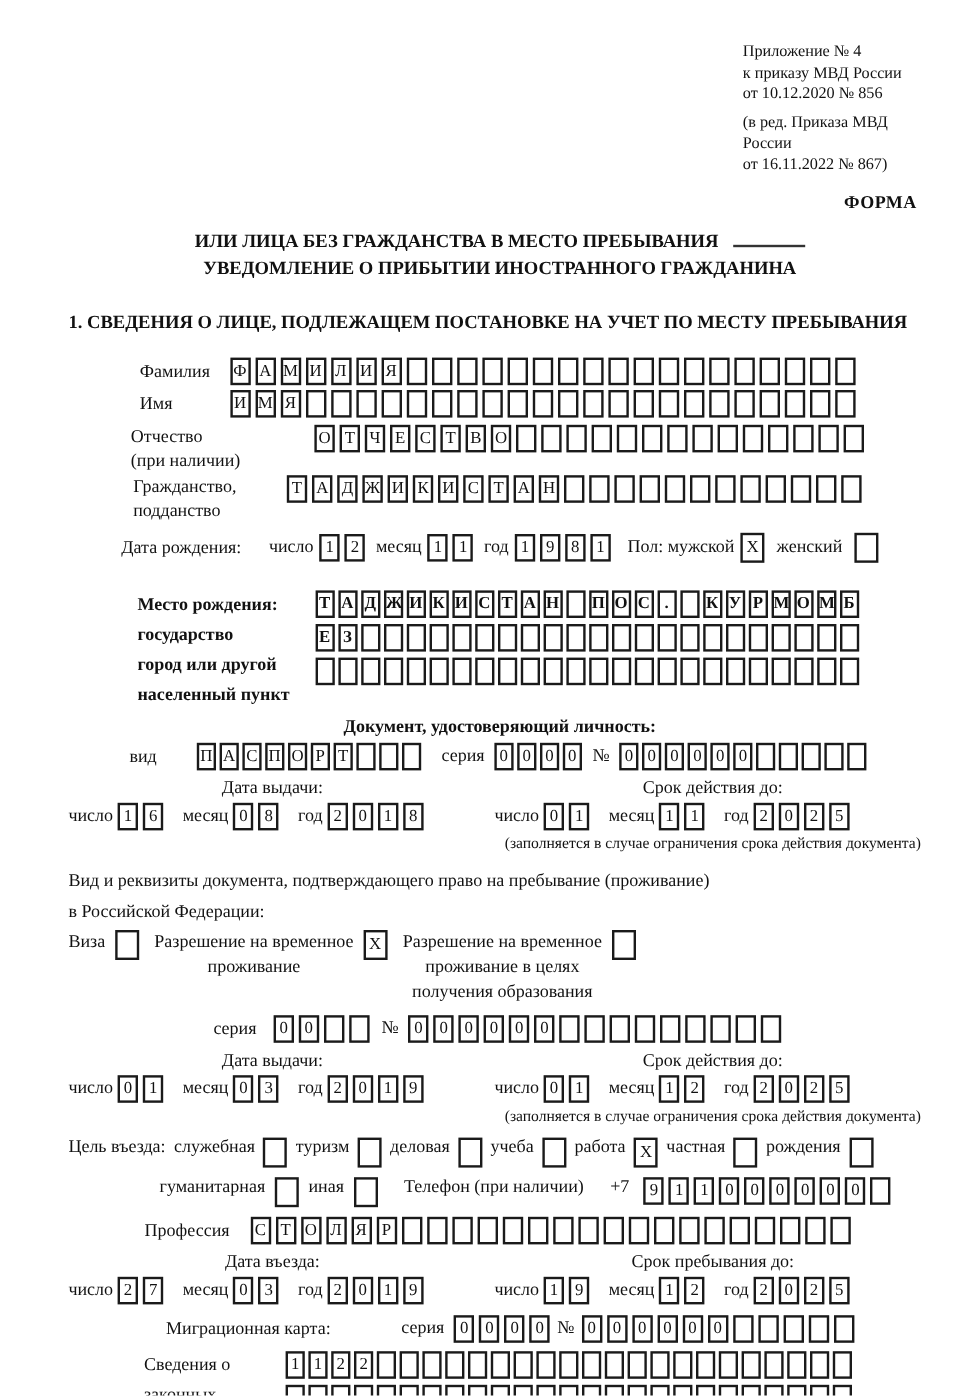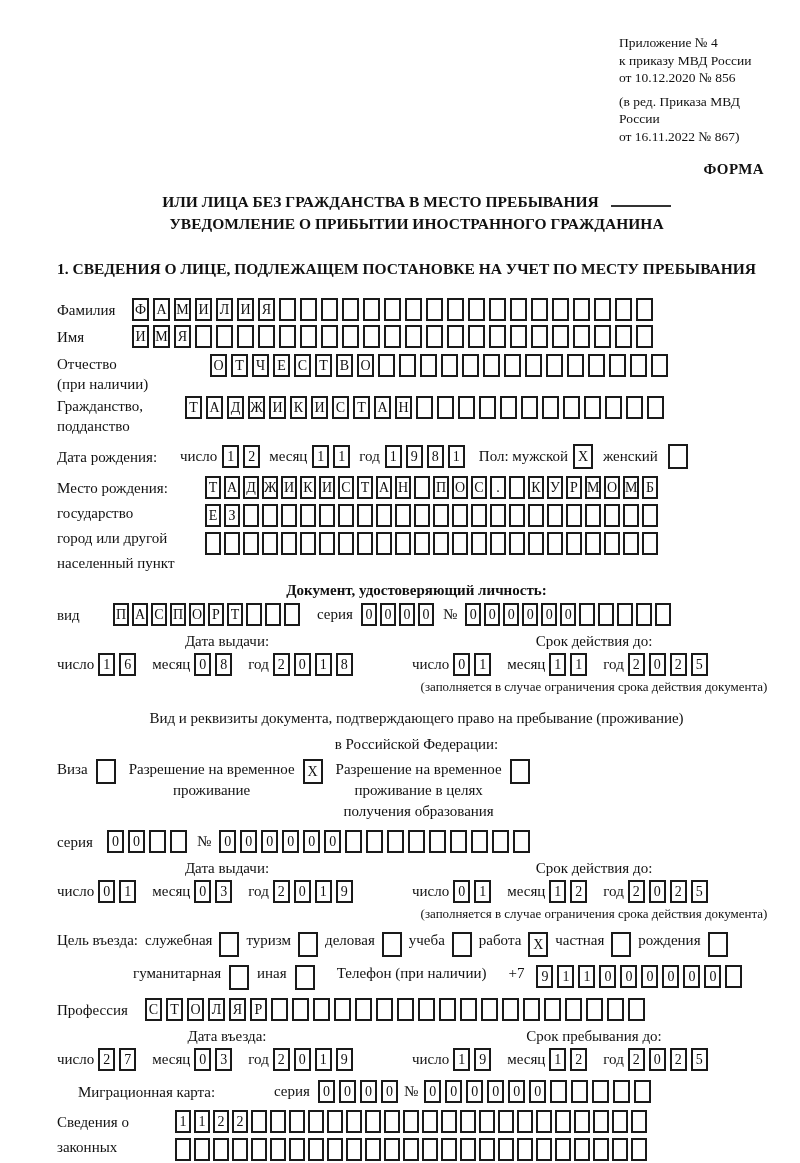--- a/index.html
+++ b/index.html
@@ -14,21 +14,21 @@
 
   .appendix { margin-left:562px; font-size:13.5px; line-height:17.5px; }
   .appendix-note { margin-top:6px; }
   .forma { text-align:right; font-weight:bold; font-size:15px; margin:16px 12px 0 0; letter-spacing:.4px; }
 
   .title { text-align:center; font-weight:bold; font-size:15.5px; line-height:22px; margin-top:13px; }
   .title-underline { display:inline-block; width:60px; height:13px; border-bottom:2.5px solid #333; margin-left:12px; }
 
   .section-heading { font-weight:bold; font-size:15.5px; margin-top:25px; white-space:nowrap; }
 
-  .frow { display:flex; align-items:center; margin-top:4px; }
+  .frow { display:flex; align-items:center; margin-top:4px;justify-content:center; }
   .frow-start { align-items:flex-start; }
   .flabel { flex:none; line-height:20px; }
   .w75  { width:75px; }
   .w125 { width:128px;font-family:Liberation Serif, serif; }
   .w153 { width:153px; }
   .w148 { width:148px; }
   .mll  { margin-left:10px; }  .mls { margin-left:5px; }
 
   .boxes { white-space:nowrap; display:inline-block; }
   .box {
@@ -46,21 +46,21 @@
   .daterow { display:flex; margin-top:7px; }
   .datecol-l { flex:0 0 355px; }
   .datecol-r { flex:1; }
   .dheading { text-align:center; font-size:15px; }
   .dheading-l { width:340px; }
   .datefields { display:flex; align-items:center; margin-top:3px; }
   .datefields .lbl { margin-right:4px; }
   .datefields .lbl2 { margin:0 4px 0 12px; }
   .note { font-size:13px; text-align:center; margin-top:3px; }
 
-  .intro { margin-top:10px; line-height:26px;text-align:center; }
+  .intro { margin-top:10px; line-height:26px; }
 
   .permit-row { display:flex; align-items:flex-start; margin-top:2px; gap:13px; }
   .permit-opt { display:flex; align-items:flex-start; gap:8px; }
   .permit-label { text-align:center; line-height:21px; }
 
   .purpose-row { display:flex; align-items:flex-start; margin-top:10px; gap:7px; }
   .purpose-row2 { display:flex; align-items:flex-start; margin-top:8px; gap:8px; margin-left:76px; }
   .phone-label { margin-left:14px; }
   .phone-prefix { margin-left:14px; margin-right:4px; }
 </style>
@@ -123,21 +123,21 @@
     <span class="mls">месяц</span>
     <span class="boxes mls"><span class="box">1</span><span class="box">1</span></span>
     <span class="mls">год</span>
     <span class="boxes mls"><span class="box">1</span><span class="box">9</span><span class="box">8</span><span class="box">1</span></span>
     <span class="mll">Пол: мужской</span>
     <span class="boxes checkbox mls"><span class="box">X</span></span>
     <span class="mll">женский</span>
     <span class="boxes checkbox mll"><span class="box"></span></span>
   </div>
 
-  <div class="frow frow-start" style="margin-top:7px;">
+  <div class="frow frow-start" style="margin-top:23px;font-weight:bold;">
     <div class="flabel w148" style="line-height:25px;">
       <div>Место рождения:</div>
       <div>государство</div>
       <div>город или другой</div>
       <div>населенный пункт</div>
     </div>
     <div class="birth-rows tight">
       <div class="boxes"><span class="box">Т</span><span class="box">А</span><span class="box">Д</span><span class="box">Ж</span><span class="box">И</span><span class="box">К</span><span class="box">И</span><span class="box">С</span><span class="box">Т</span><span class="box">А</span><span class="box">Н</span><span class="box"></span><span class="box">П</span><span class="box">О</span><span class="box">С</span><span class="box">.</span><span class="box"></span><span class="box">К</span><span class="box">У</span><span class="box">Р</span><span class="box">М</span><span class="box">О</span><span class="box">М</span><span class="box">Б</span></div>
       <div class="boxes"><span class="box">Е</span><span class="box">З</span><span class="box"></span><span class="box"></span><span class="box"></span><span class="box"></span><span class="box"></span><span class="box"></span><span class="box"></span><span class="box"></span><span class="box"></span><span class="box"></span><span class="box"></span><span class="box"></span><span class="box"></span><span class="box"></span><span class="box"></span><span class="box"></span><span class="box"></span><span class="box"></span><span class="box"></span><span class="box"></span><span class="box"></span><span class="box"></span></div>
       <div class="boxes"><span class="box"></span><span class="box"></span><span class="box"></span><span class="box"></span><span class="box"></span><span class="box"></span><span class="box"></span><span class="box"></span><span class="box"></span><span class="box"></span><span class="box"></span><span class="box"></span><span class="box"></span><span class="box"></span><span class="box"></span><span class="box"></span><span class="box"></span><span class="box"></span><span class="box"></span><span class="box"></span><span class="box"></span><span class="box"></span><span class="box"></span><span class="box"></span></div>

